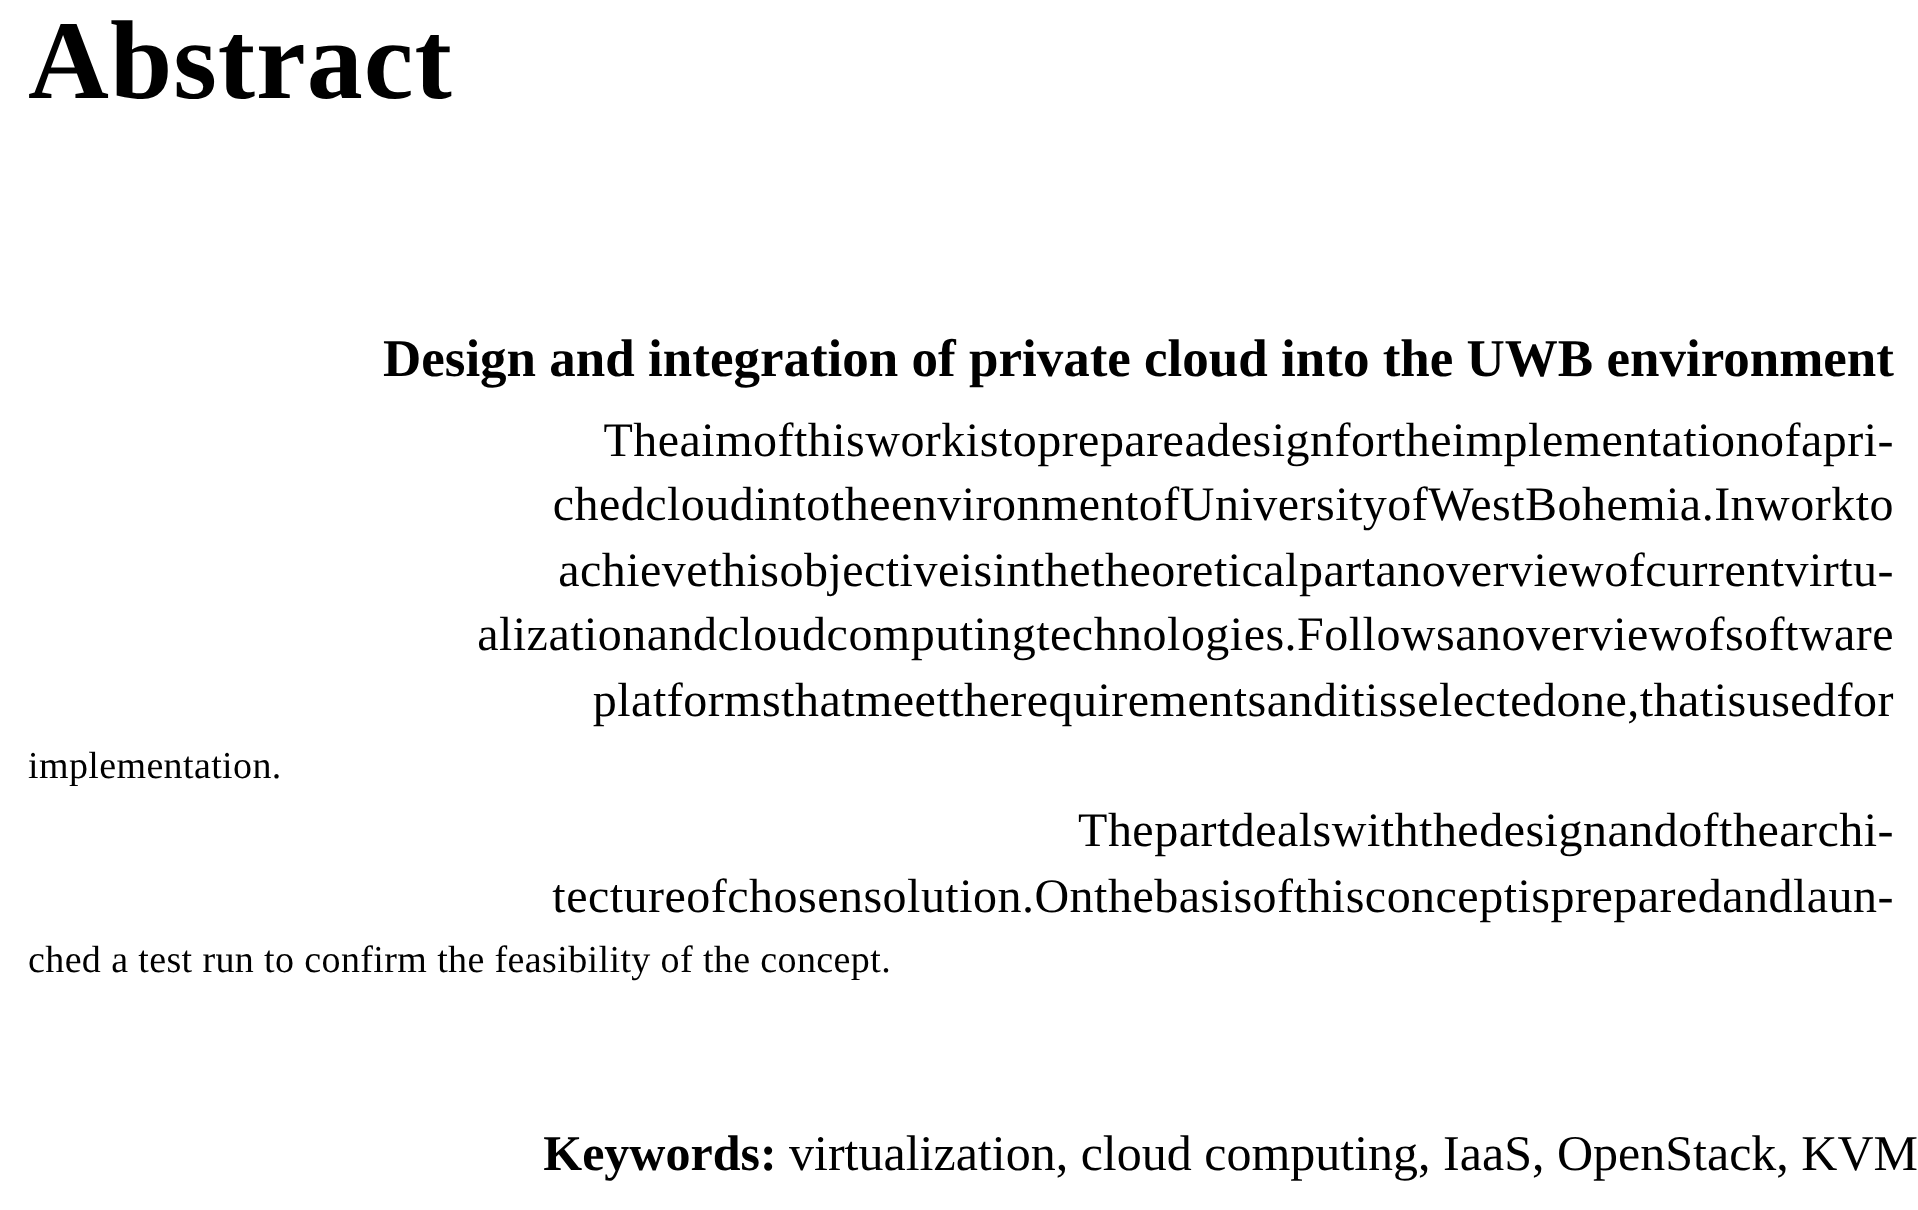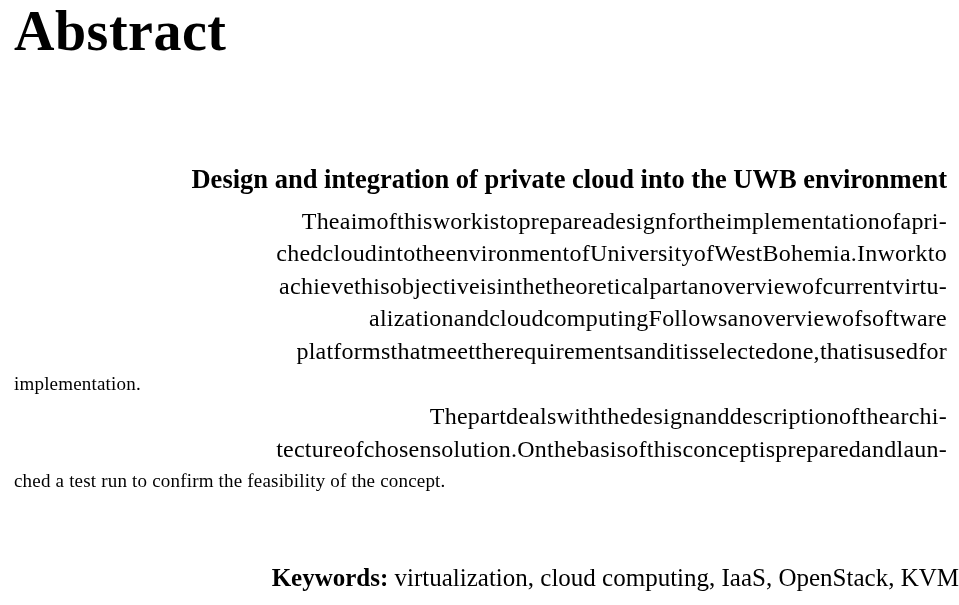--- a/index.html
+++ b/index.html
@@ -98,24 +98,24 @@
 <div class="page">
 
   <h1 class="section-title">Abstract</h1>
 
   <h2 class="doc-subtitle">Design and integration of private cloud into the UWB environment</h2>
 
   <div class="abstract-body">
     <div class="justified"><span class="w">The</span><span class="w">aim</span><span class="w">of</span><span class="w">this</span><span class="w">work</span><span class="w">is</span><span class="w">to</span><span class="w">prepare</span><span class="w">a</span><span class="w">design</span><span class="w">for</span><span class="w">the</span><span class="w">implementation</span><span class="w">of</span><span class="w">a</span><span class="w">pri-</span></div>
     <div class="justified"><span class="w">ched</span><span class="w">cloud</span><span class="w">into</span><span class="w">the</span><span class="w">environment</span><span class="w">of</span><span class="w">University</span><span class="w">of</span><span class="w">West</span><span class="w">Bohemia.</span><span class="w">In</span><span class="w">work</span><span class="w">to</span></div>
     <div class="justified"><span class="w">achieve</span><span class="w">this</span><span class="w">objective</span><span class="w">is</span><span class="w">in</span><span class="w">the</span><span class="w">theoretical</span><span class="w">part</span><span class="w">an</span><span class="w">overview</span><span class="w">of</span><span class="w">current</span><span class="w">virtu-</span></div>
-    <div class="justified"><span class="w">alization</span><span class="w">and</span><span class="w">cloud</span><span class="w">computing</span><span class="w">Follows</span><span class="w">an</span><span class="w">overview</span><span class="w">of</span><span class="w">software</span></div>
+    <div class="justified"><span class="w">alization</span><span class="w">and</span><span class="w">cloud</span><span class="w">computing</span><span class="w">technologies.</span><span class="w">Follows</span><span class="w">an</span><span class="w">overview</span><span class="w">of</span><span class="w">software</span></div>
     <div class="justified"><span class="w">platforms</span><span class="w">that</span><span class="w">meet</span><span class="w">the</span><span class="w">requirements</span><span class="w">and</span><span class="w">it</span><span class="w">is</span><span class="w">selected</span><span class="w">one,</span><span class="w">that</span><span class="w">is</span><span class="w">used</span><span class="w">for</span></div>
     <div class="plainline">implementation.</div>
-    <div class="justified indent-line"><span class="w">The</span><span class="w">part</span><span class="w">deals</span><span class="w">with</span><span class="w">the</span><span class="w">design</span><span class="w">and</span><span class="w">description</span><span class="w">of</span><span class="w">the</span><span class="w">archi-</span></div>
+    <div class="justified indent-line"><span class="w">The</span><span class="w">part</span><span class="w">deals</span><span class="w">with</span><span class="w">the</span><span class="w">design</span><span class="w">and</span><span class="w">of</span><span class="w">the</span><span class="w">archi-</span></div>
     <div class="justified"><span class="w">tecture</span><span class="w">of</span><span class="w">chosen</span><span class="w">solution.</span><span class="w">On</span><span class="w">the</span><span class="w">basis</span><span class="w">of</span><span class="w">this</span><span class="w">concept</span><span class="w">is</span><span class="w">prepared</span><span class="w">and</span><span class="w">laun-</span></div>
     <div class="plainline">ched a test run to confirm the feasibility of the concept.</div>
   </div>
 
   <div class="keywords">
     <span class="kw-label">Keywords:</span><span> </span><span class="kw-list">virtualization, cloud computing, IaaS, OpenStack, KVM</span>
   </div>
 
 </div>
 

